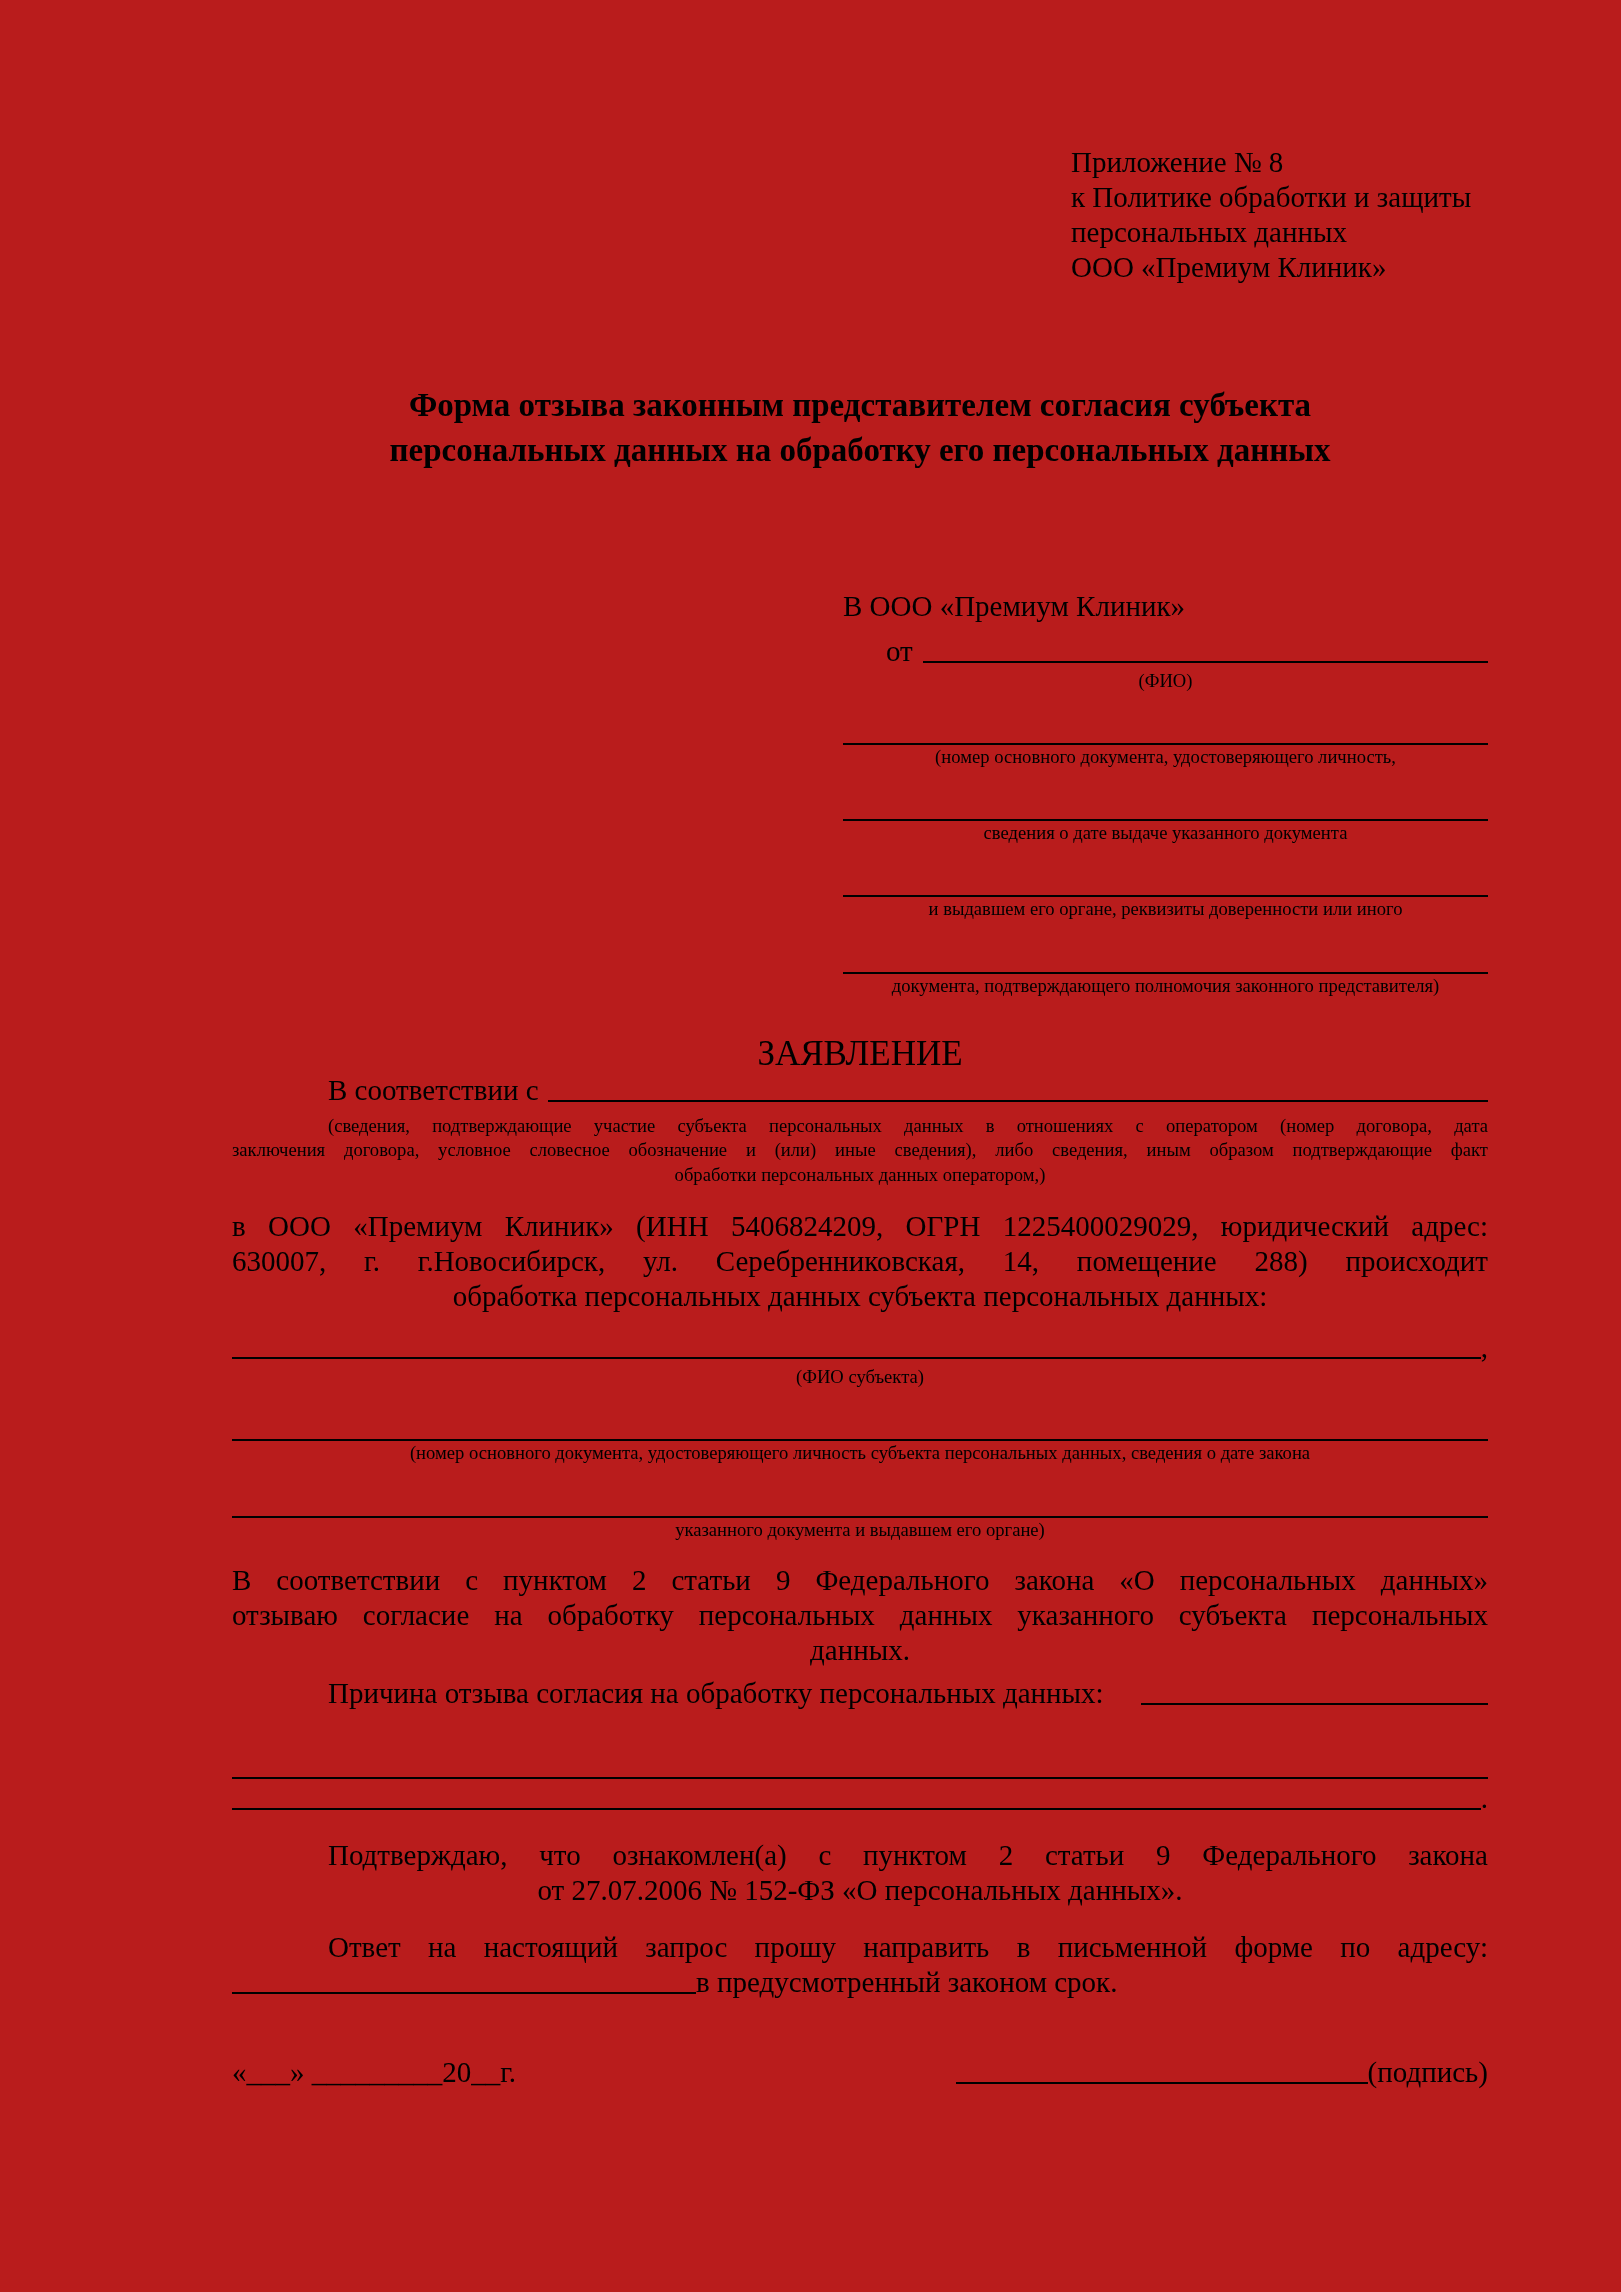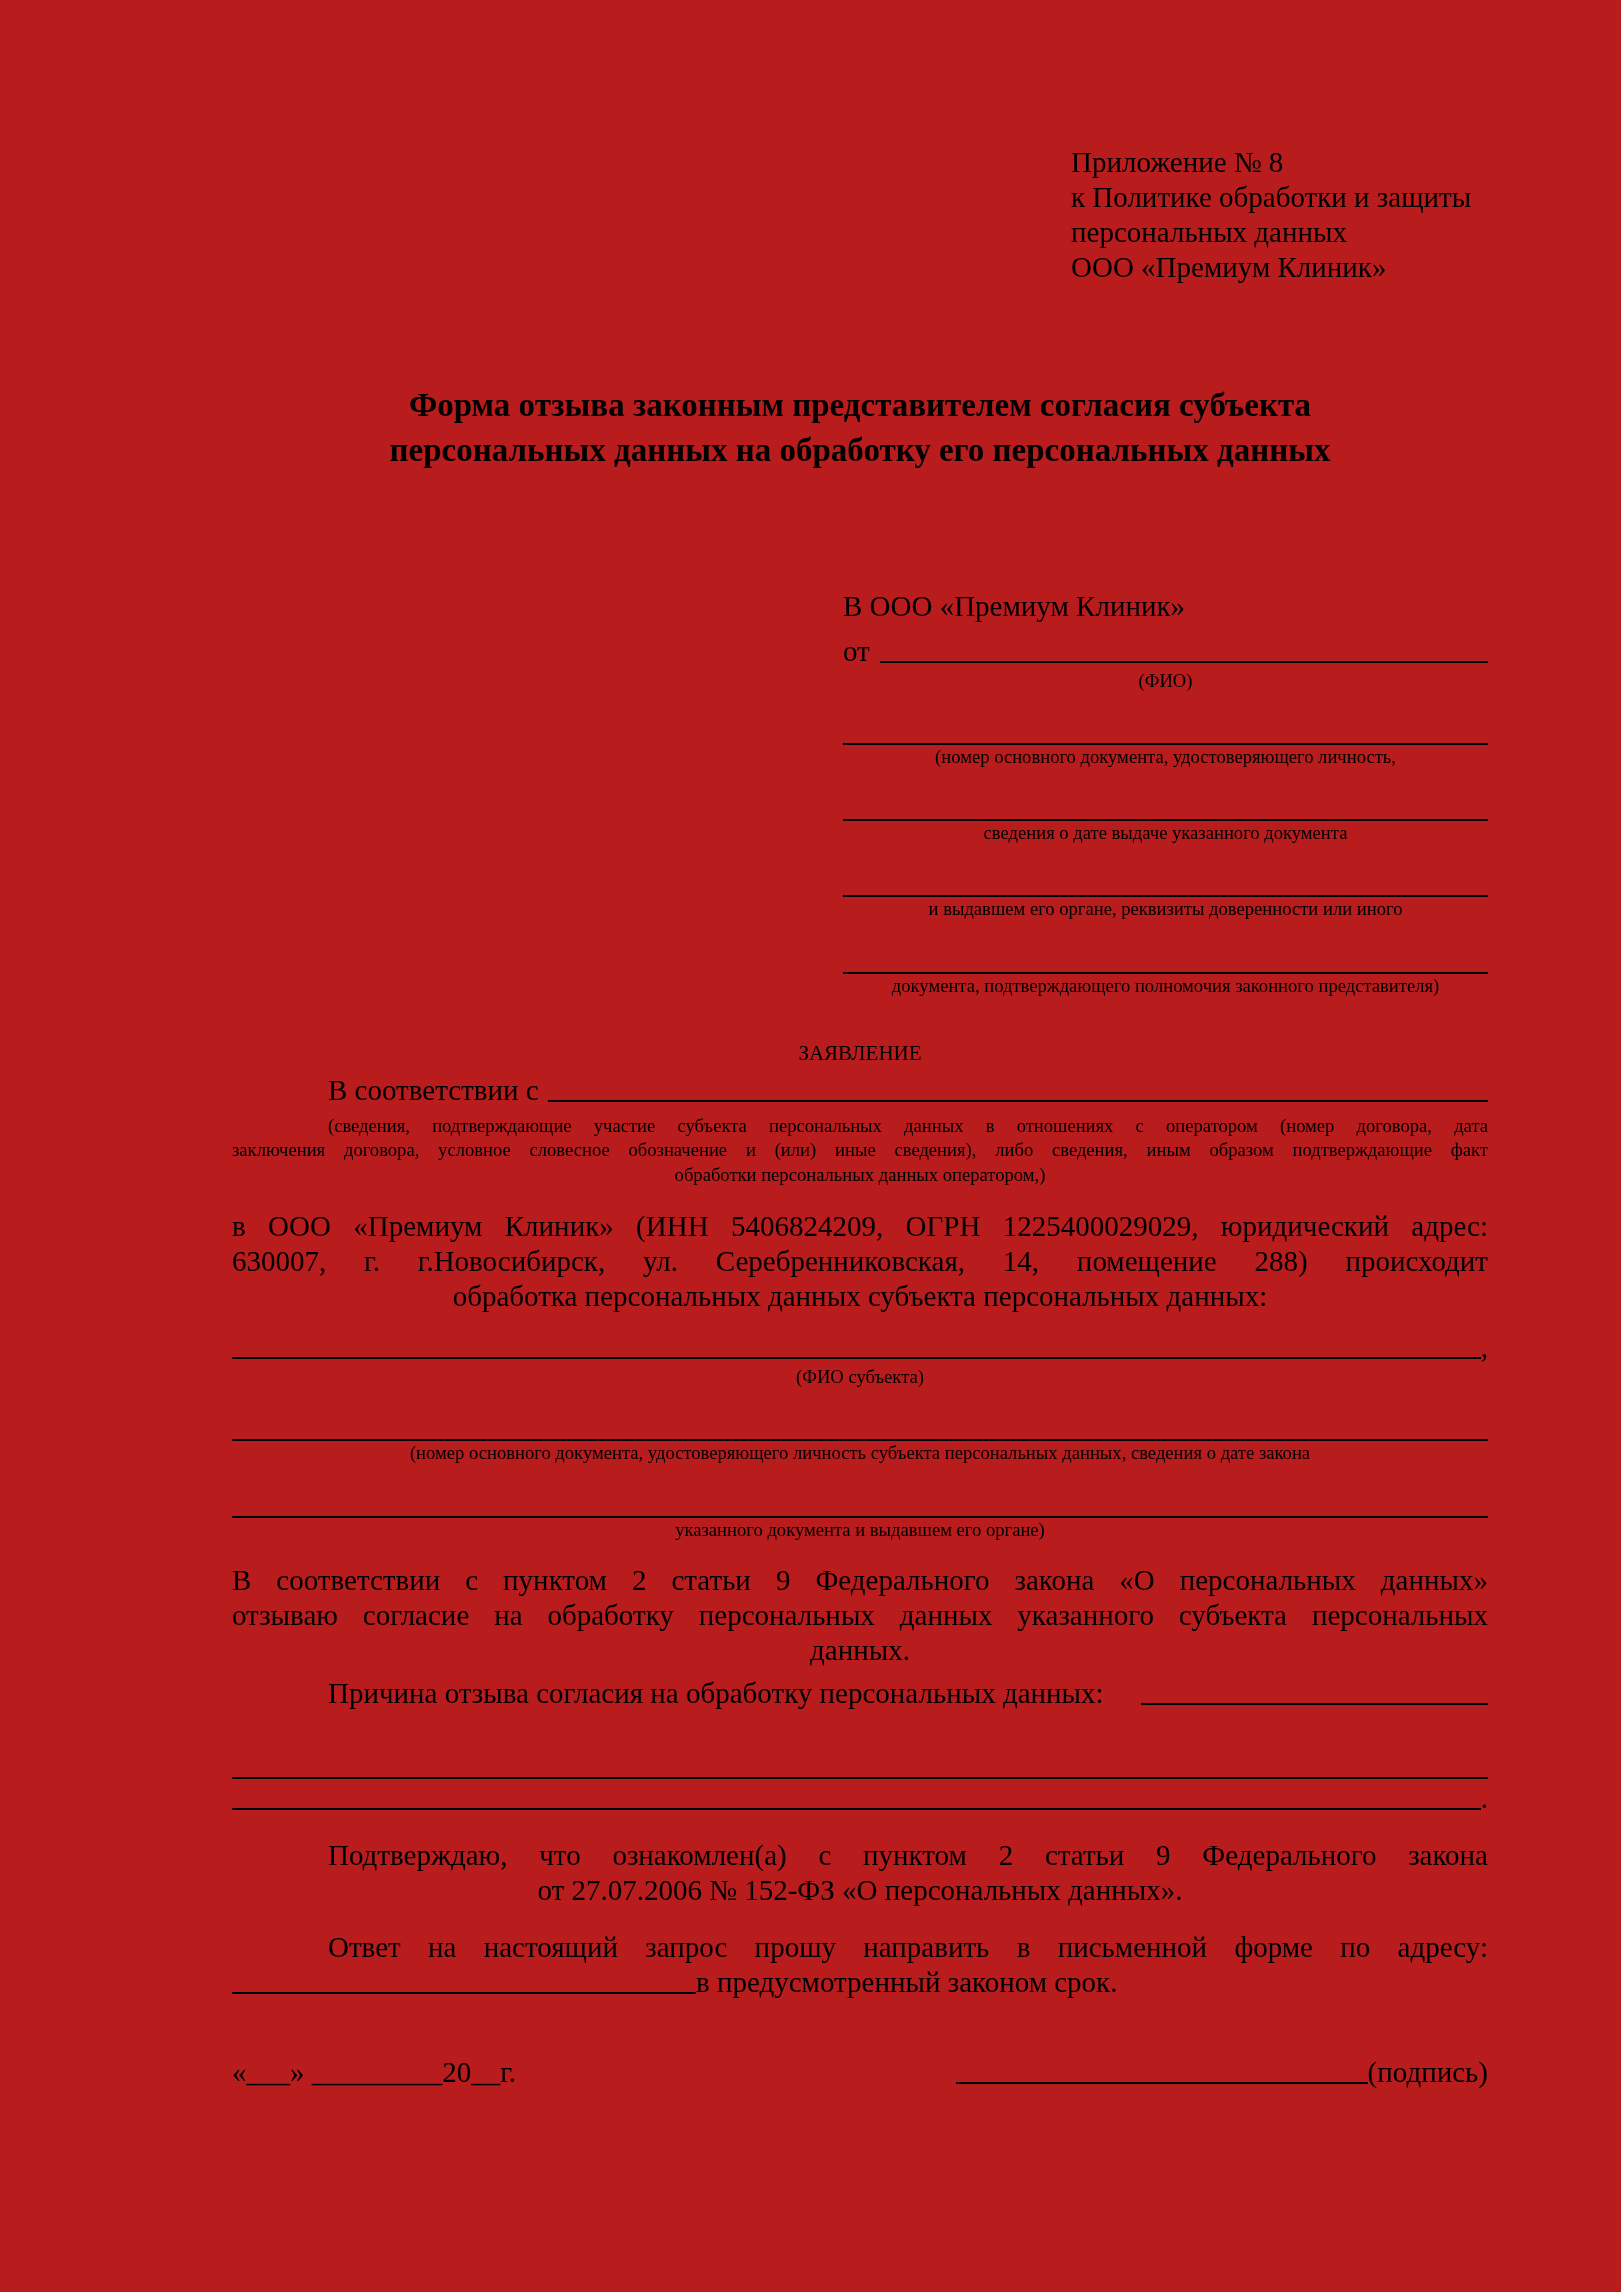--- a/index.html
+++ b/index.html
@@ -40,21 +40,21 @@
   
   .addressee {
     margin-top: 116px;
     margin-left: 611px;
     width: 645px;
   }
   .addr-row {
     display: flex;
     align-items: flex-end;
   }
-  .from-row { margin-top: 9.8px; }
+  .from-row { margin-top: 9.8px; margin-left: 43px; }
   .small-caption {
     font-size: 18.6px;
     line-height: 23.5px;
     text-align: center;
   }
   .field-line {
     border-bottom: 2.9px solid #000;
     height: 37px;
     margin-top: 13.7px;
   }
@@ -63,21 +63,21 @@
     border-bottom: 2.9px solid #000;
     height: 0;
     margin-bottom: 5.9px;
     margin-left: 9.8px;
   }
 
   
   .statement-heading {
     margin-top: 39px;
     text-align: center;
-    font-size: 21px;
+    font-size: 35px;
   }
   .intro-row {
     display: flex;
     align-items: flex-end;
     margin-top: 2px;
   }
   .indent { padding-left: 96px; }
   .note-block {
     margin-top: 5.9px;
     font-size: 18.6px;

